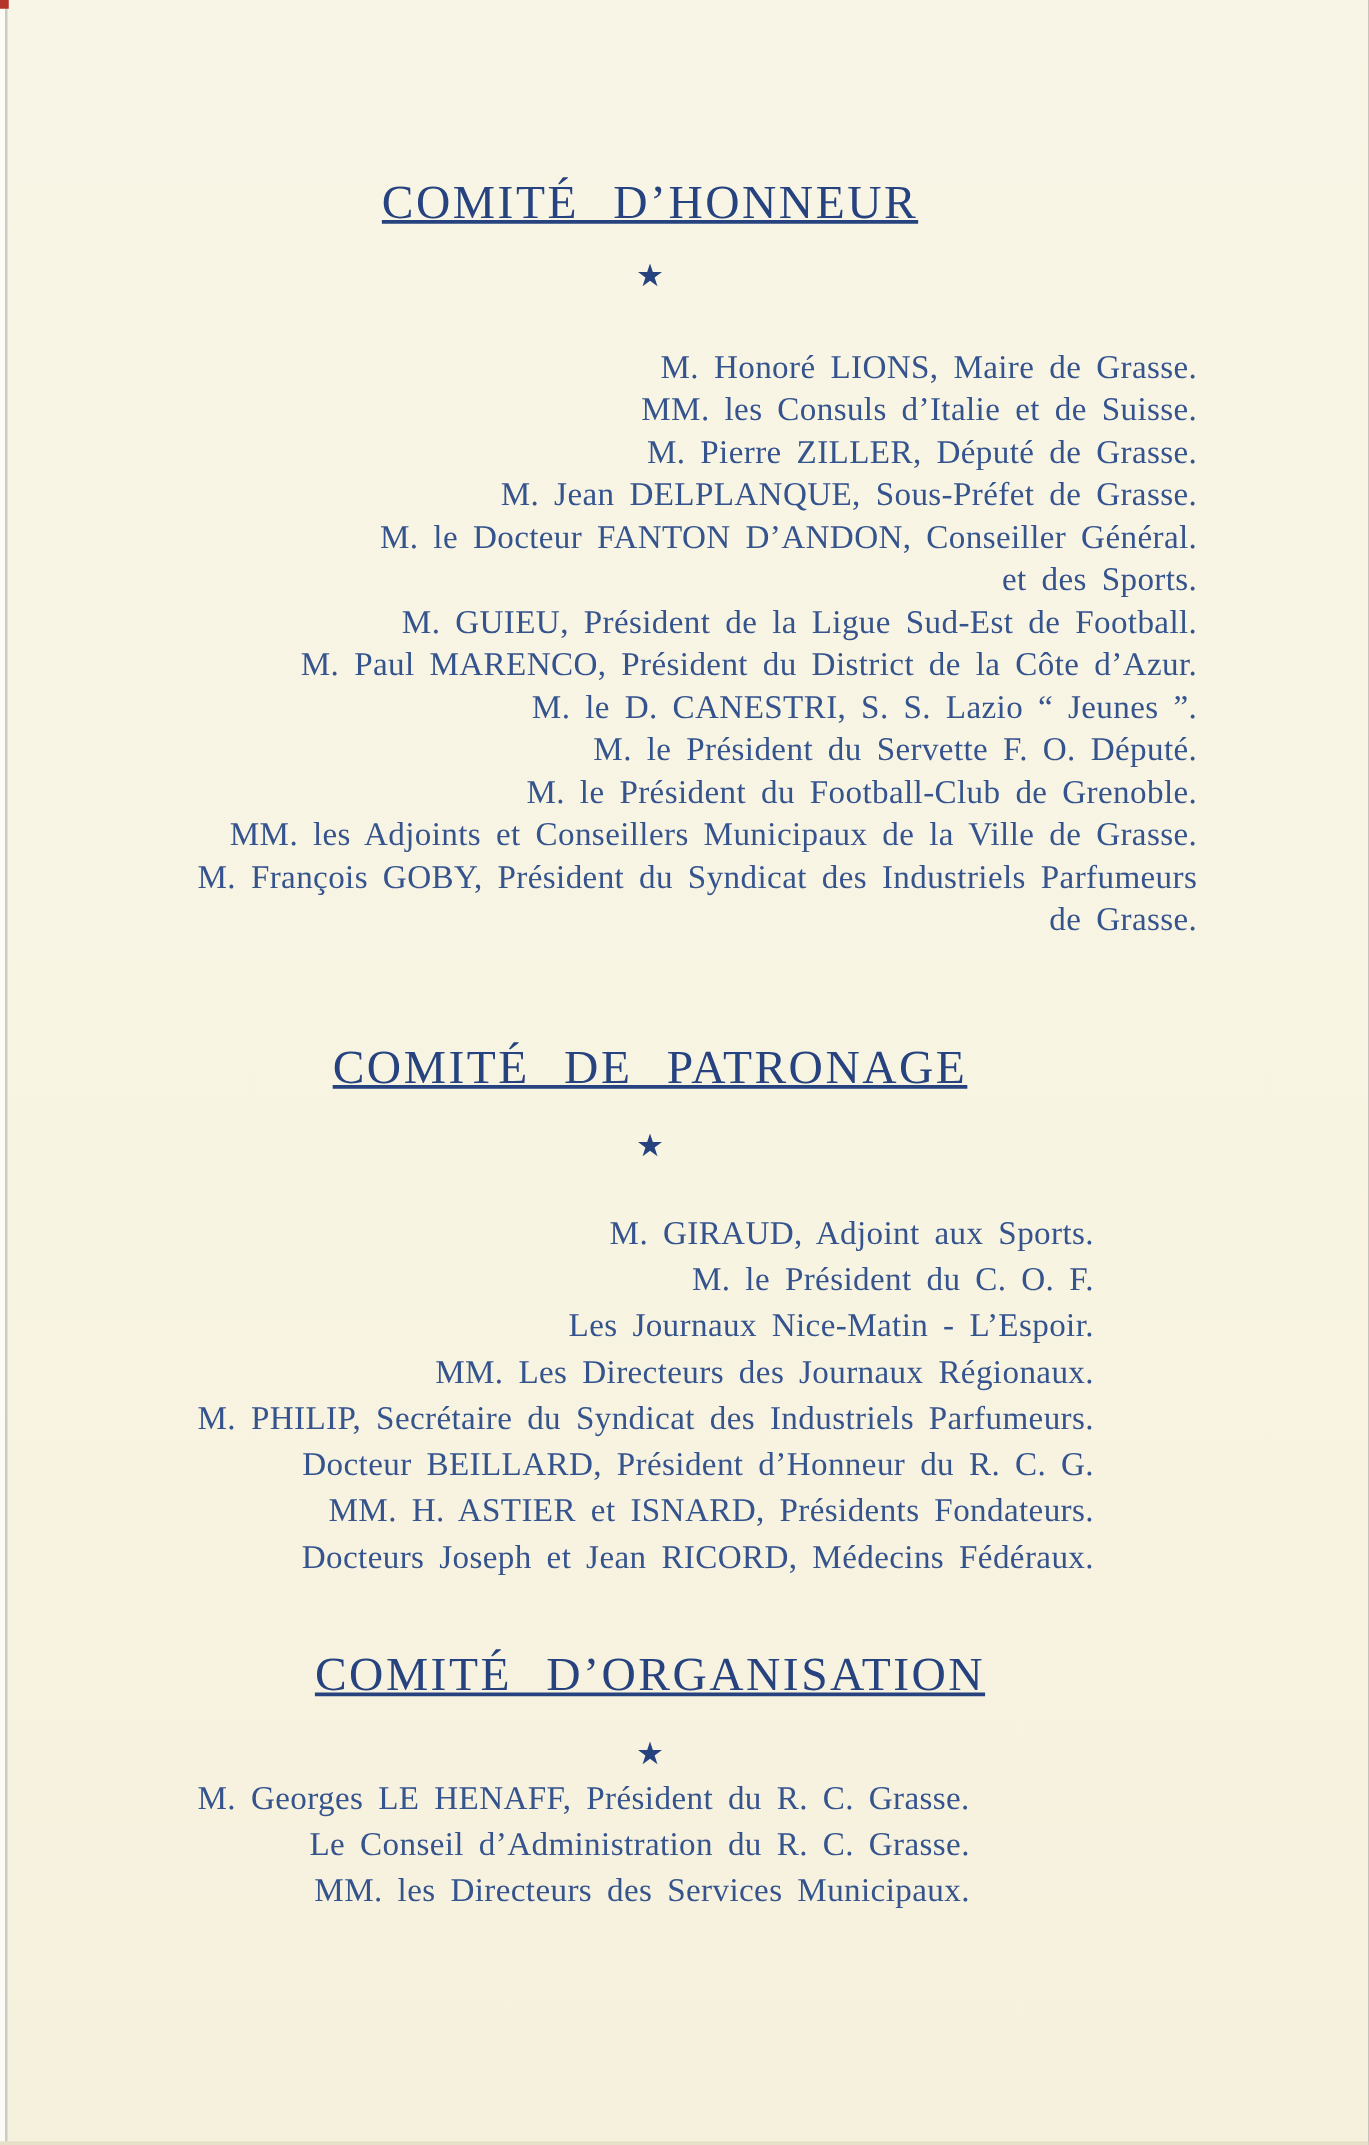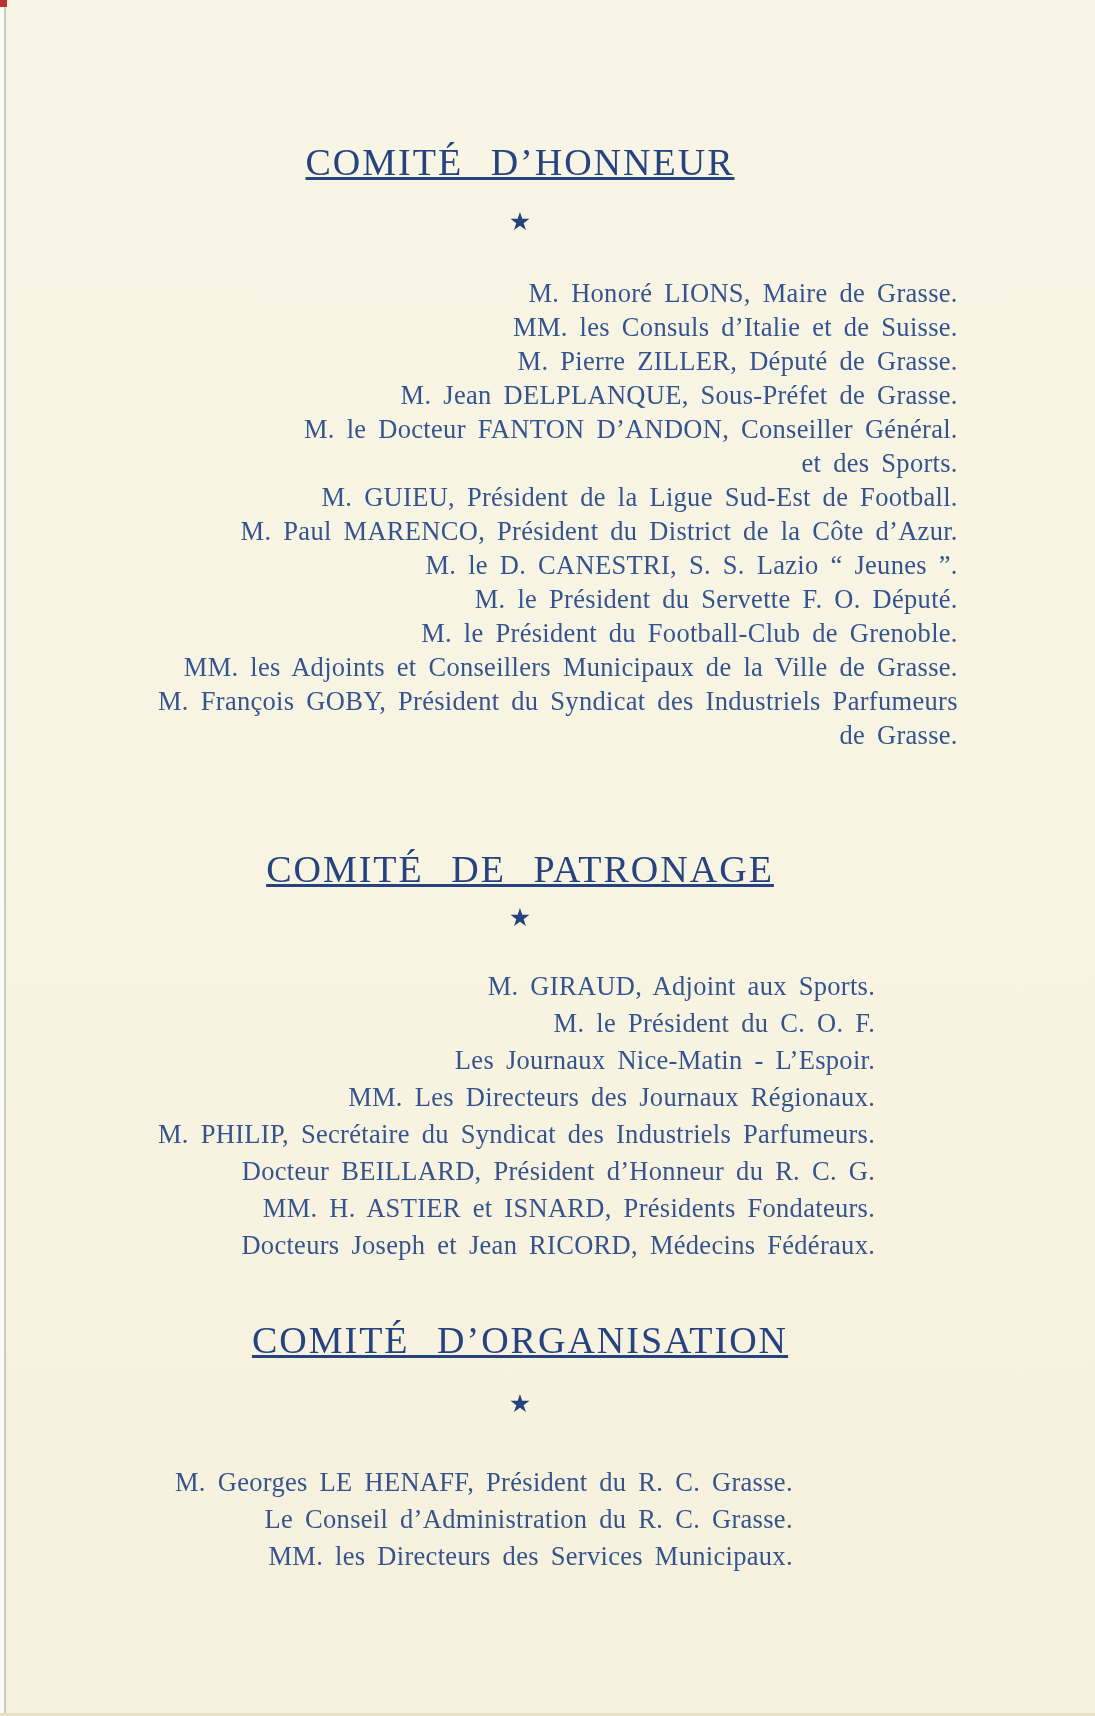--- a/index.html
+++ b/index.html
@@ -38,22 +38,22 @@
     color:#35548e;
     letter-spacing:0.3px;word-spacing:5px;
     white-space:nowrap;
   }
   .name-list li{display:block;}
   .lh34 li{height:34px;line-height:34px;}
   .lh37 li{height:37px;line-height:37px;}
   .name-list li.indent{padding-left:100px;}
 
   .t1{top:140px;} .s1{top:208px;} .l1{top:276px;}
-  .t2{top:832px;margin-top:15px;} .s2{top:904px;} .l2{top:968px;}
-  .t3{top:1318px;} .s3{top:1390px;} .l3{top:1464px;margin-left:17px;}
+  .t2{top:832px;} .s2{top:904px;} .l2{top:968px;}
+  .t3{top:1318px;} .s3{top:1390px;} .l3{top:1420px;}
 </style>
 </head>
 <body>
 
 <div class="page">
 
   <div class="edge-white"></div>
   <div class="edge-line"></div>
   <div class="red-mark"></div>
   <div class="bottom-edge"></div>

